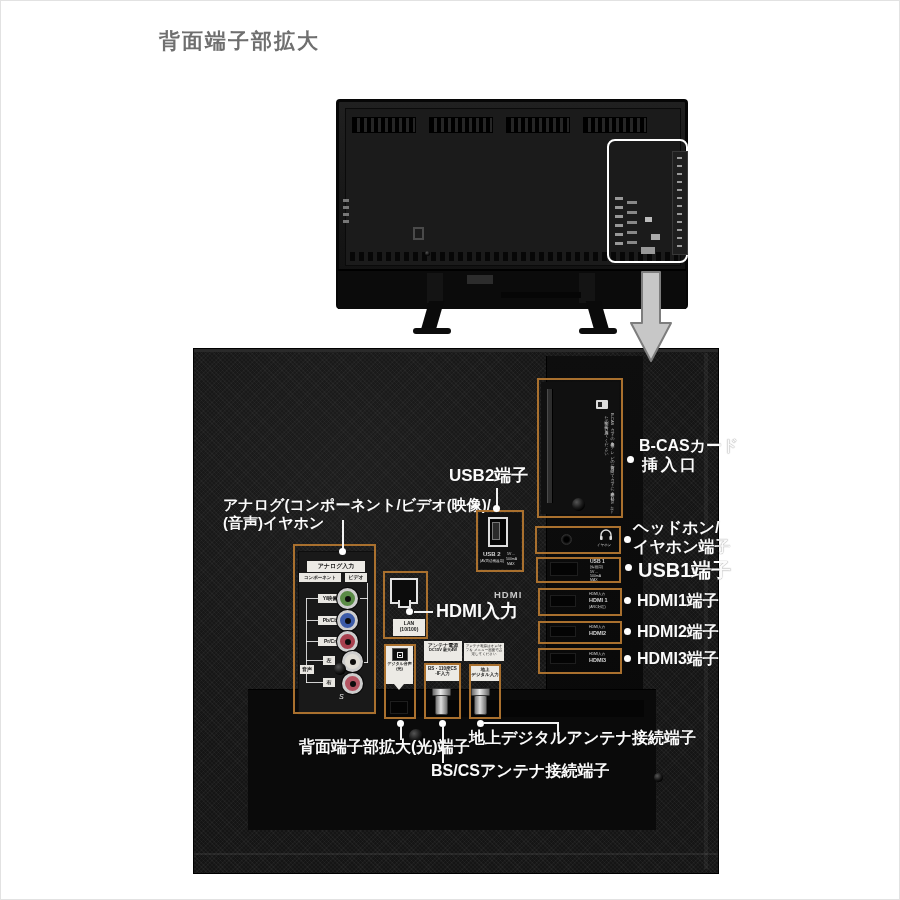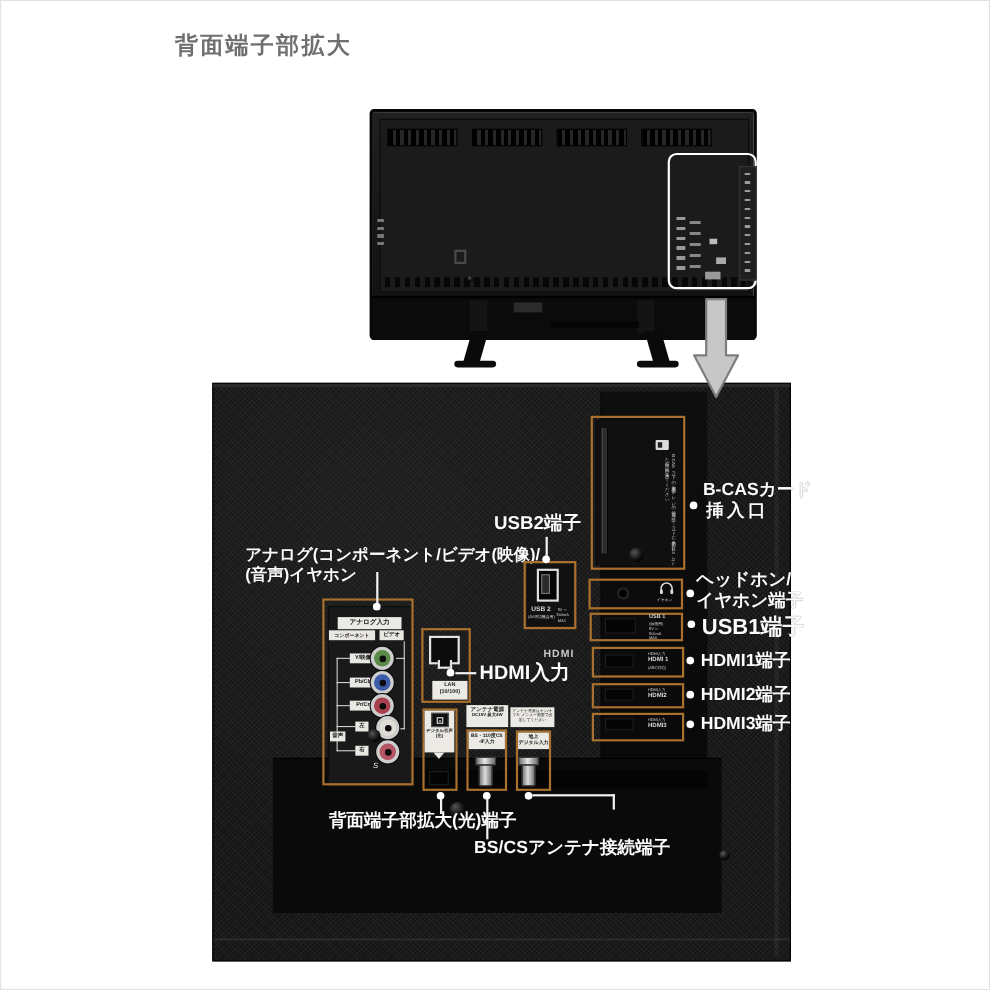--- a/index.html
+++ b/index.html
@@ -195,20 +195,21 @@
 
   <div class="wdot" style="left:396px;top:719px;"></div>
   <div class="wline" style="left:399px;top:725px;width:2px;height:14px;"></div>
   <div class="lbl" style="left:298px;top:738px;font-size:16px;">背面端子部拡大(光)端子</div>
   <div class="wdot" style="left:438px;top:719px;"></div>
   <div class="wline" style="left:441px;top:725px;width:2px;height:37px;"></div>
   <div class="lbl" style="left:430px;top:762px;font-size:16px;">BS/CSアンテナ接続端子</div>
   <div class="wdot" style="left:476px;top:719px;"></div>
   <div class="wline" style="left:483px;top:721px;width:75px;height:2px;"></div>
   <div class="wline" style="left:556px;top:721px;width:2px;height:14px;"></div>
+  <div class="lbl" style="left:468px;top:729px;font-size:16px;">地上デジタルアンテナ接続端子</div>
 
   <div class="obox" style="left:536px;top:377px;width:86px;height:140px;"></div>
   <div class="abs" style="left:540px;top:381px;width:78px;height:132px;background:#101010;"></div>
   <div class="abs" style="left:546px;top:388px;width:4px;height:114px;background:#2d2d2d;border-left:1px solid #4a4a4a;border-right:1px solid #000;"></div>
   <div class="abs" style="left:595px;top:399px;width:12px;height:9px;background:#ddd;border-radius:1px;">
     <div style="position:absolute;left:1.5px;top:2px;width:4px;height:5px;background:#222;"></div>
   </div>
   <div class="vtext" style="left:594px;top:412px;width:20px;height:86px;font-size:4px;line-height:6px;">B-CASカードの表示面をテレビの背面に向けてカードに図示された矢印の方向に挿入してください</div>
   <div class="screw" style="left:571px;top:497px;width:13px;height:13px;"></div>
   <div class="vtext" style="left:609px;top:492px;height:24px;font-size:3.5px;">B-CASカード</div>

